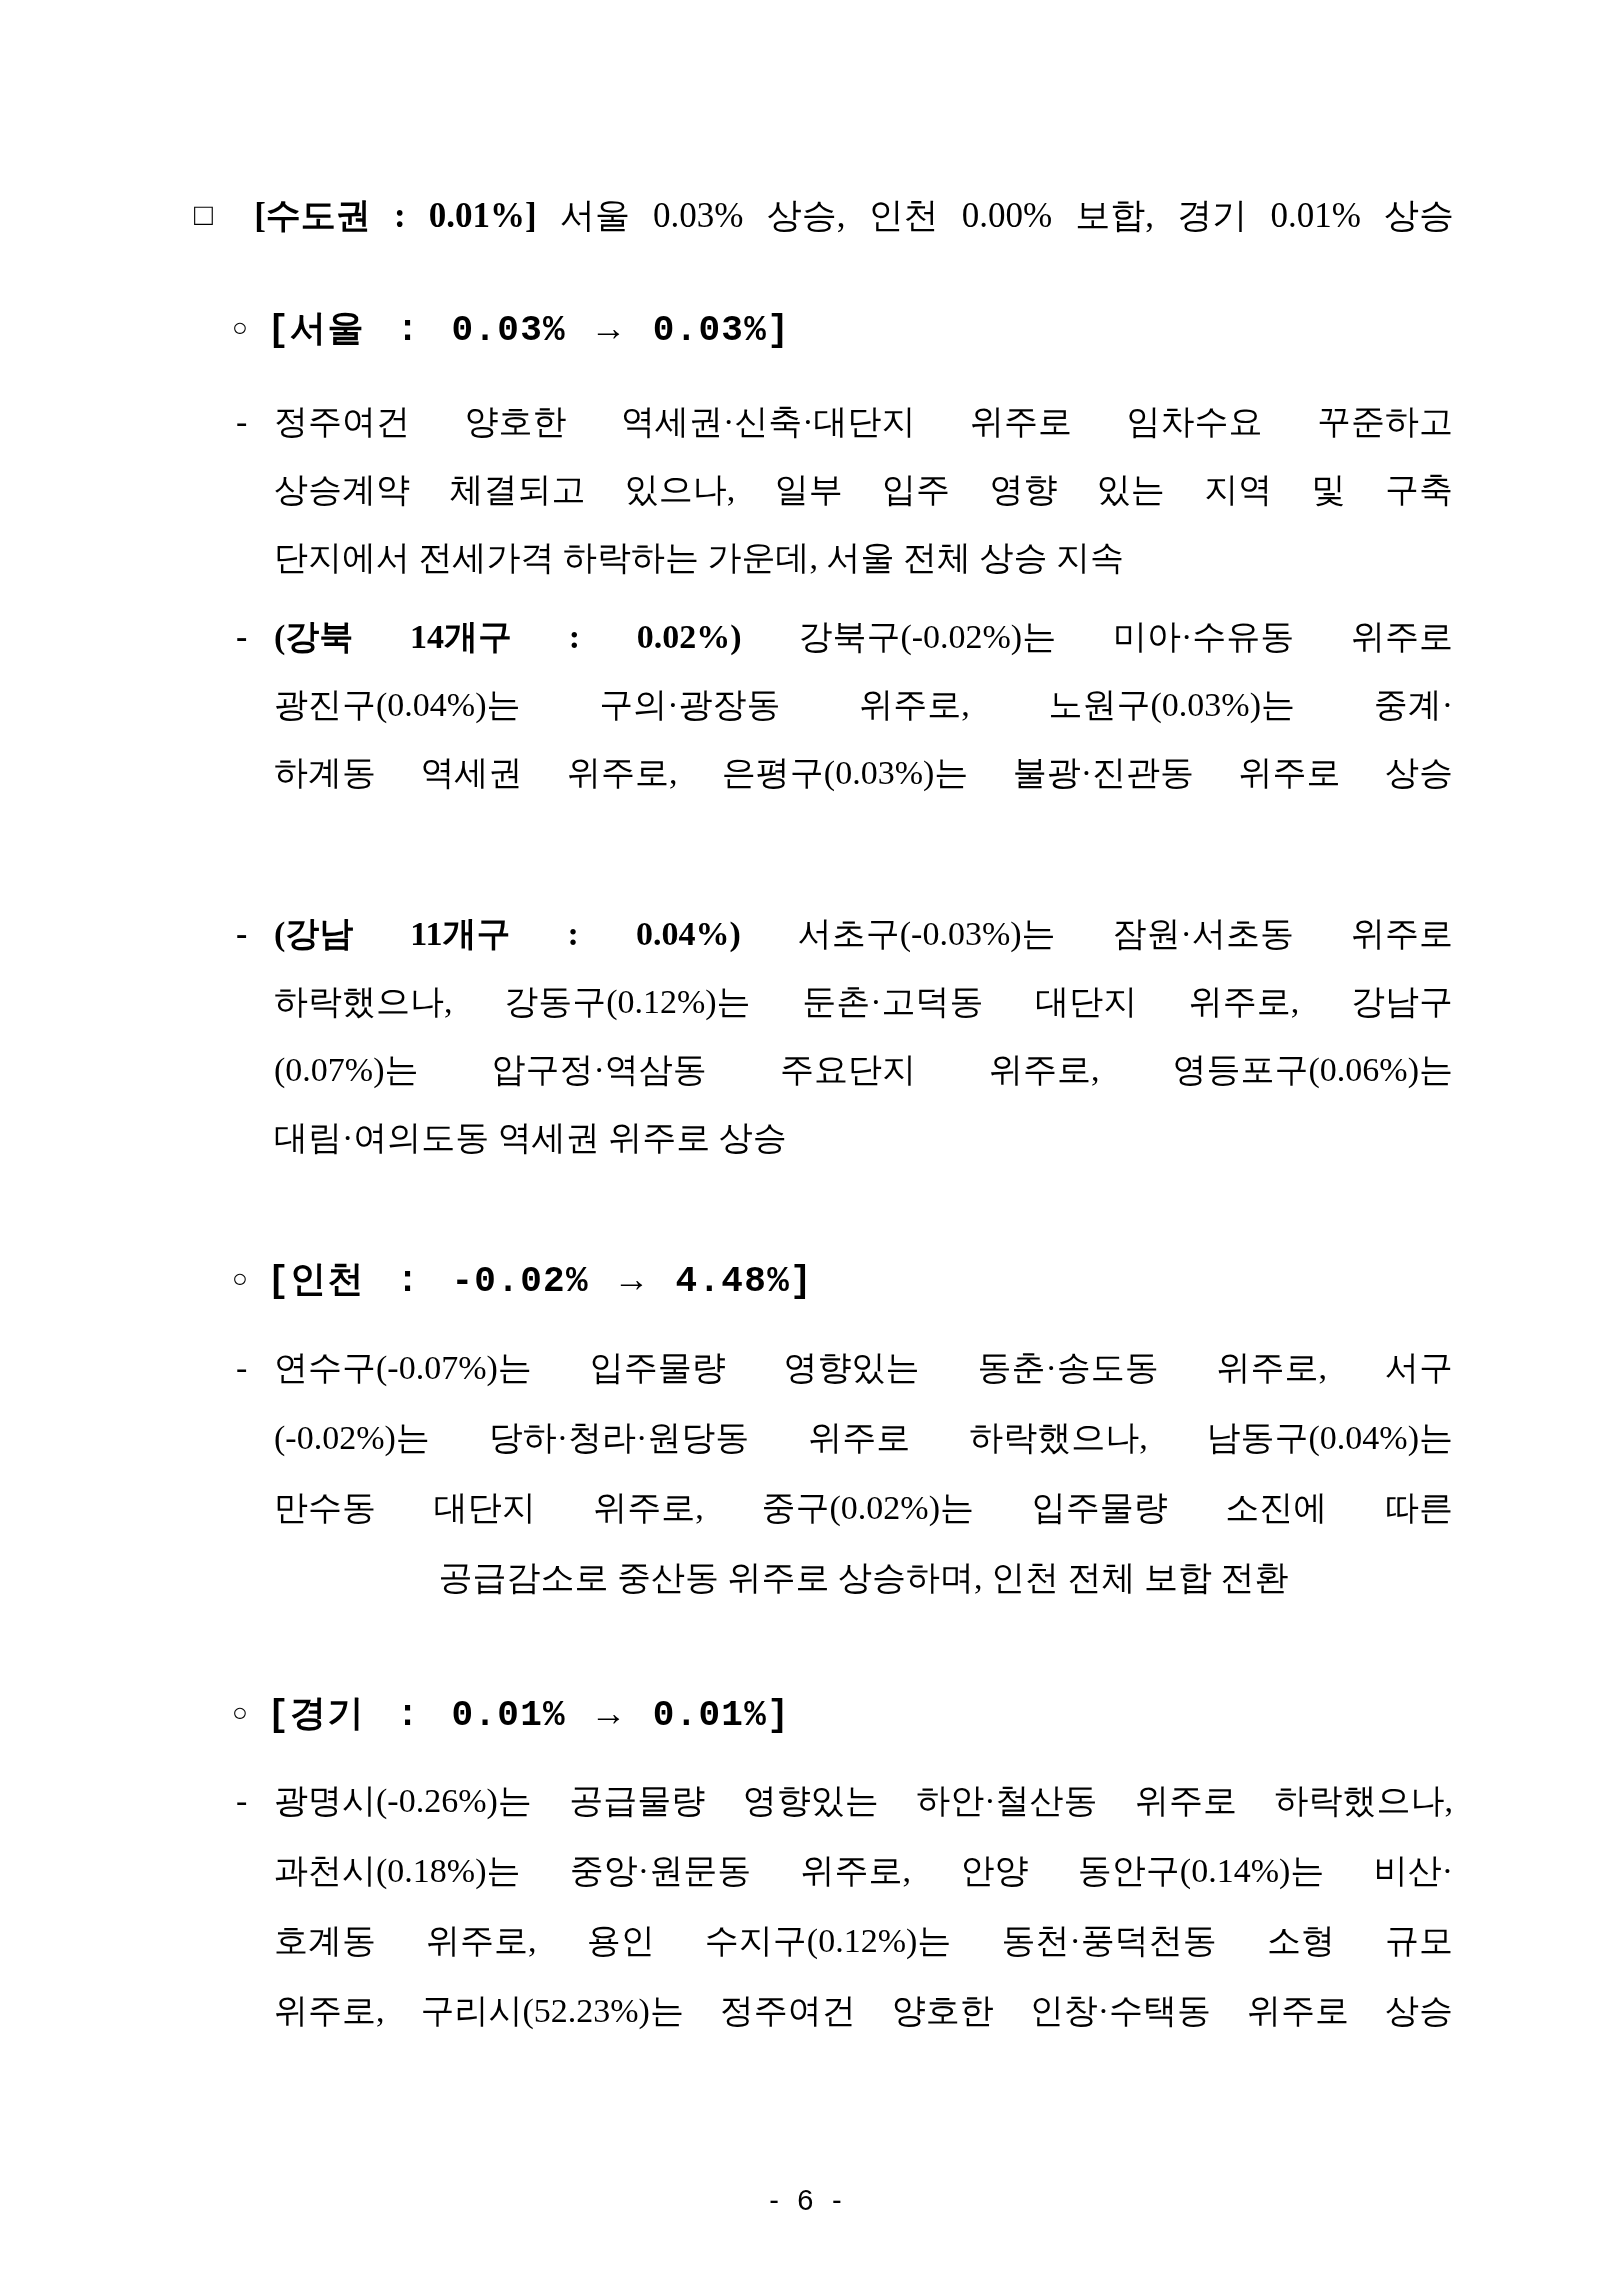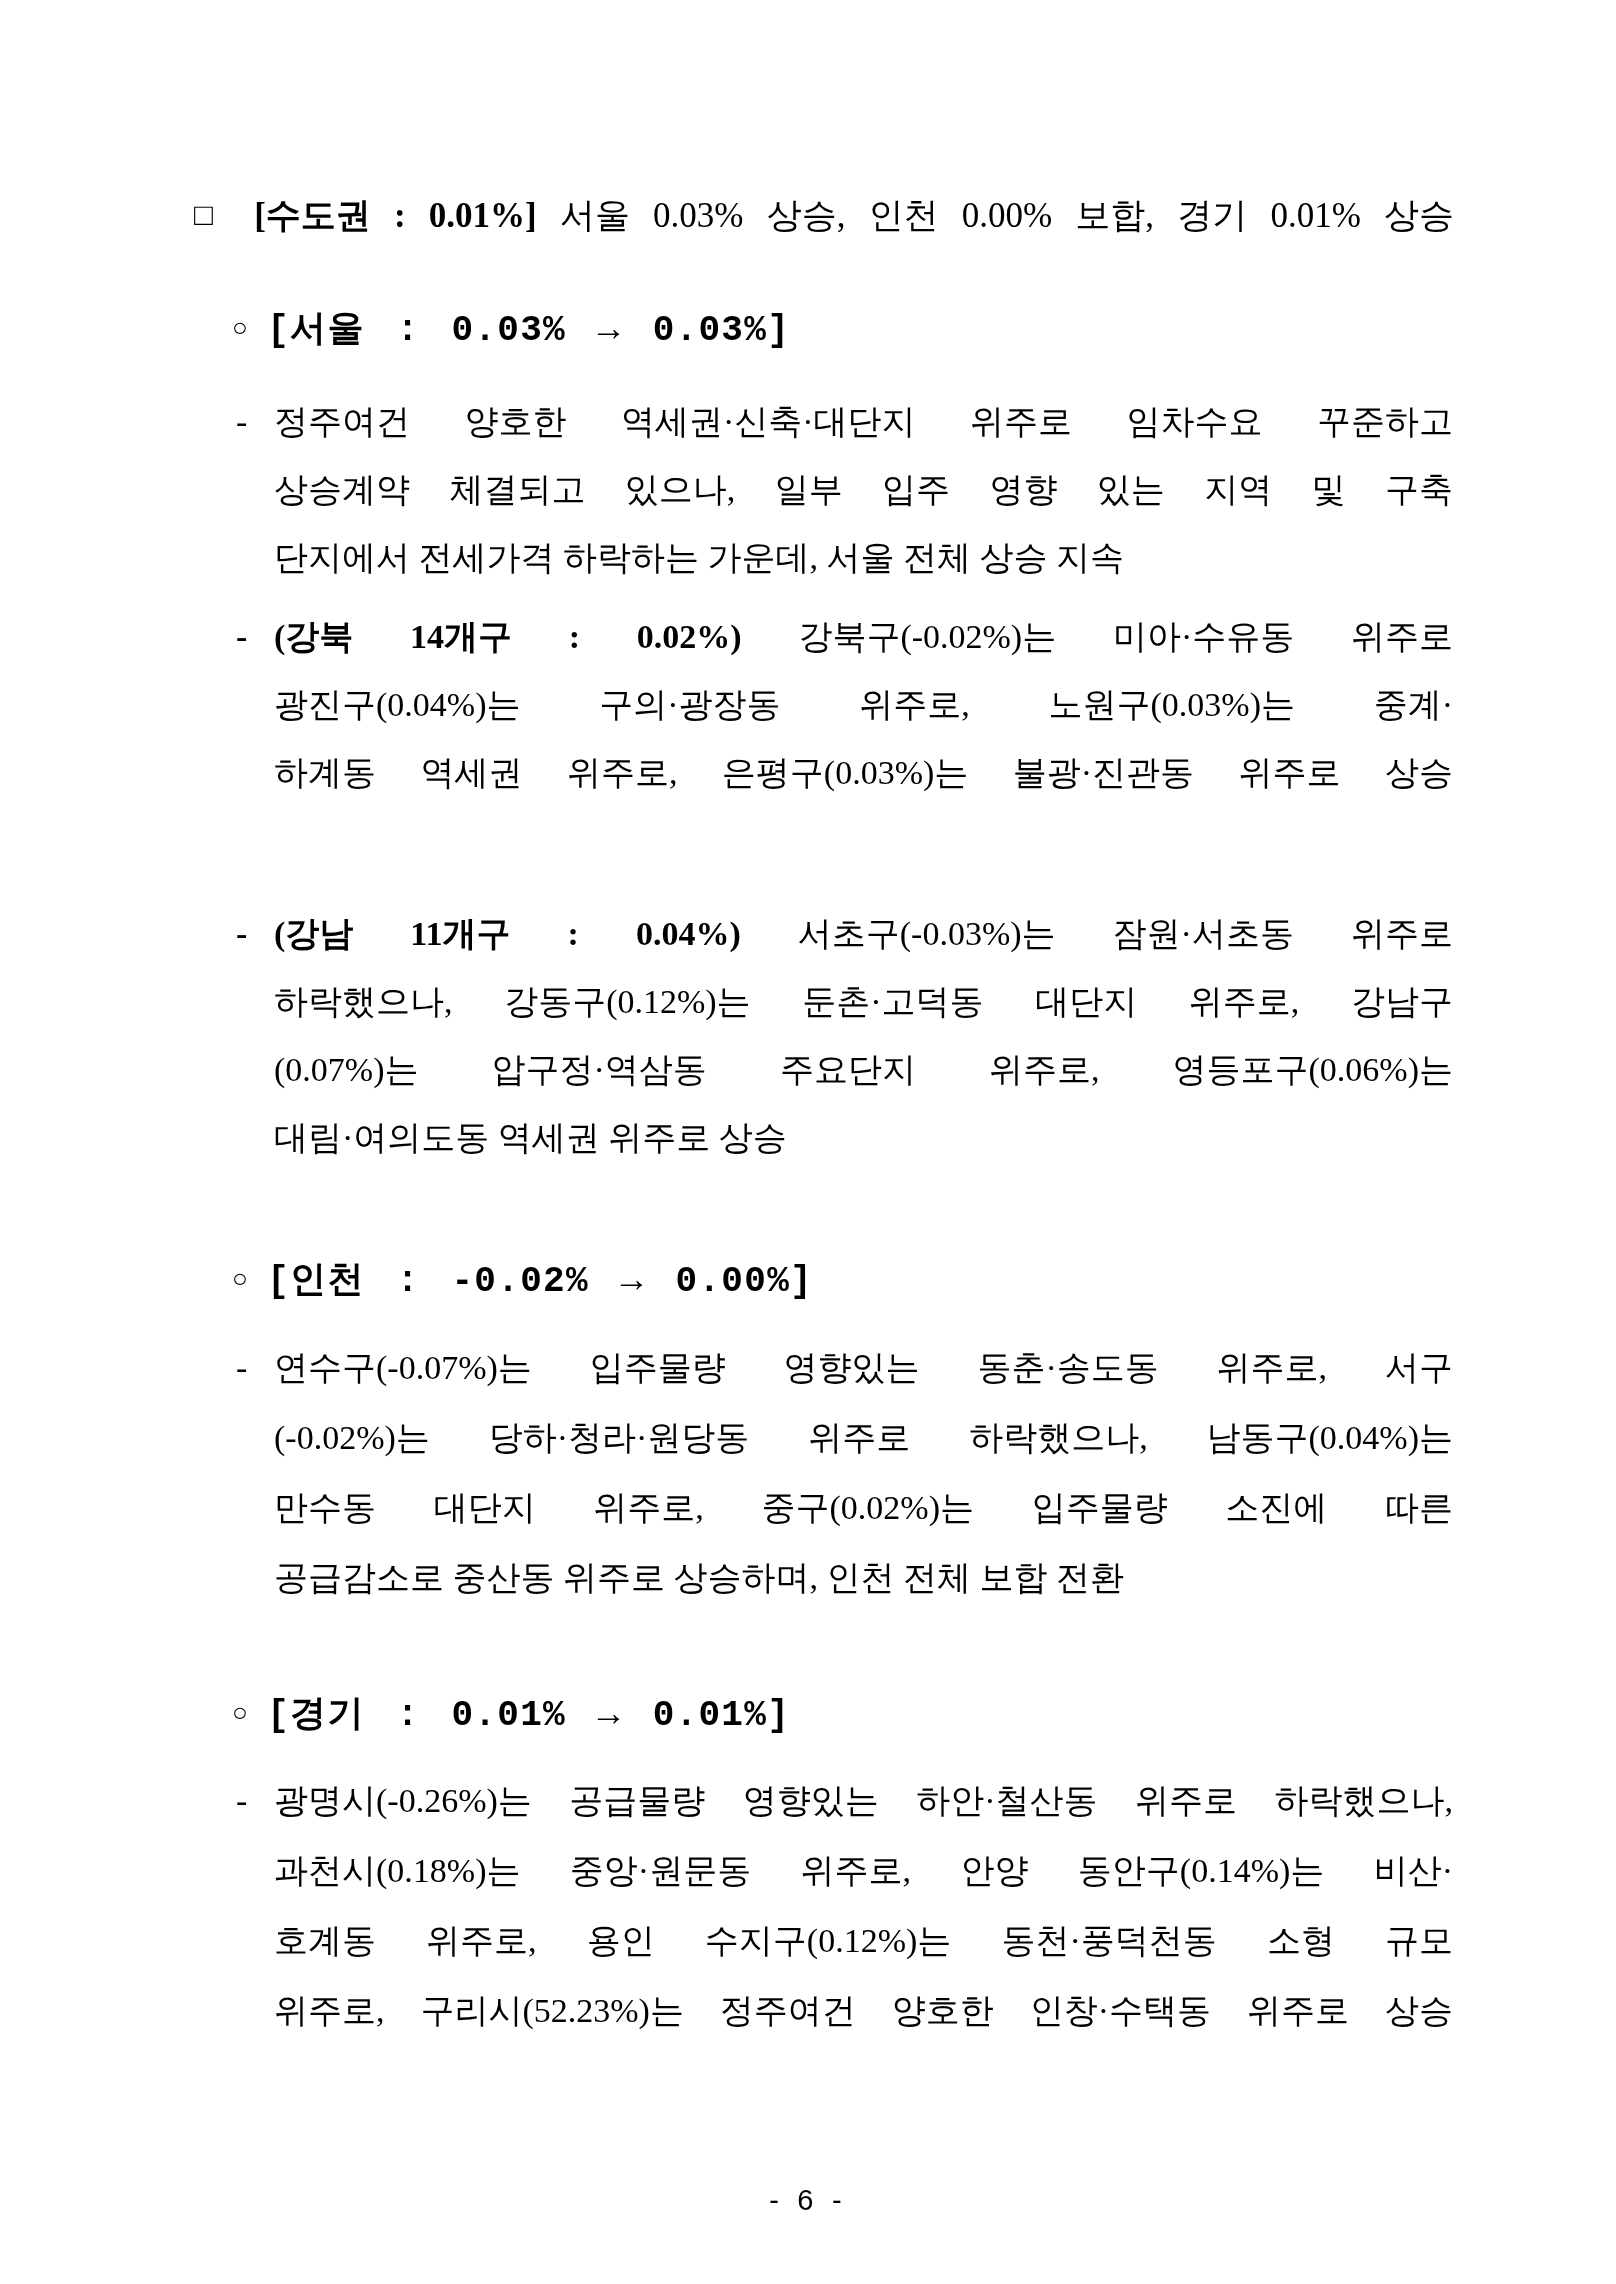--- a/index.html
+++ b/index.html
@@ -67,20 +67,21 @@
     position: absolute;
     left: -38px;
     top: 0;
     height: 68px;
     line-height: 68px;
     font-size: 34px;
   }
   .para.lh108 .line {
     height: 70px;
     line-height: 70px;
+    text-align: center;
   }
   .para.lh108 .dash {
     height: 70px;
     line-height: 70px;
   }
   .jl {
     text-align: justify;
     text-align-last: justify;
   }
   .b {
@@ -119,21 +120,21 @@
 </div>
 
 <div class="para" style="top:900px">
   <span class="dash b">-</span>
   <div class="line jl"><span class="b">(강남 11개구 : 0.04%)</span> <span>서초구(-0.03%)는 잠원·서초동 위주로</span></div>
   <div class="line jl">하락했으나, 강동구(0.12%)는 둔촌·고덕동 대단지 위주로, 강남구</div>
   <div class="line jl">(0.07%)는 압구정·역삼동 주요단지 위주로, 영등포구(0.06%)는</div>
   <div class="line">대림·여의도동 역세권 위주로 상승</div>
 </div>
 
-<div class="sect" style="top:1252px"><span class="circ">○</span><span class="b title">[인천 : -0.02% → 0.00%]</span></div>
+<div class="sect" style="top:1252px"><span class="circ">○</span><span class="b title">[인천 : -0.02% → 4.48%]</span></div>
 
 <div class="para lh108" style="top:1333px">
   <span class="dash">-</span>
   <div class="line jl">연수구(-0.07%)는 입주물량 영향있는 동춘·송도동 위주로, 서구</div>
   <div class="line jl">(-0.02%)는 당하·청라·원당동 위주로 하락했으나, 남동구(0.04%)는</div>
   <div class="line jl">만수동 대단지 위주로, 중구(0.02%)는 입주물량 소진에 따른</div>
   <div class="line">공급감소로 중산동 위주로 상승하며, 인천 전체 보합 전환</div>
 </div>
 
 <div class="sect" style="top:1686px"><span class="circ">○</span><span class="b title">[경기 : 0.01% → 0.01%]</span></div>

